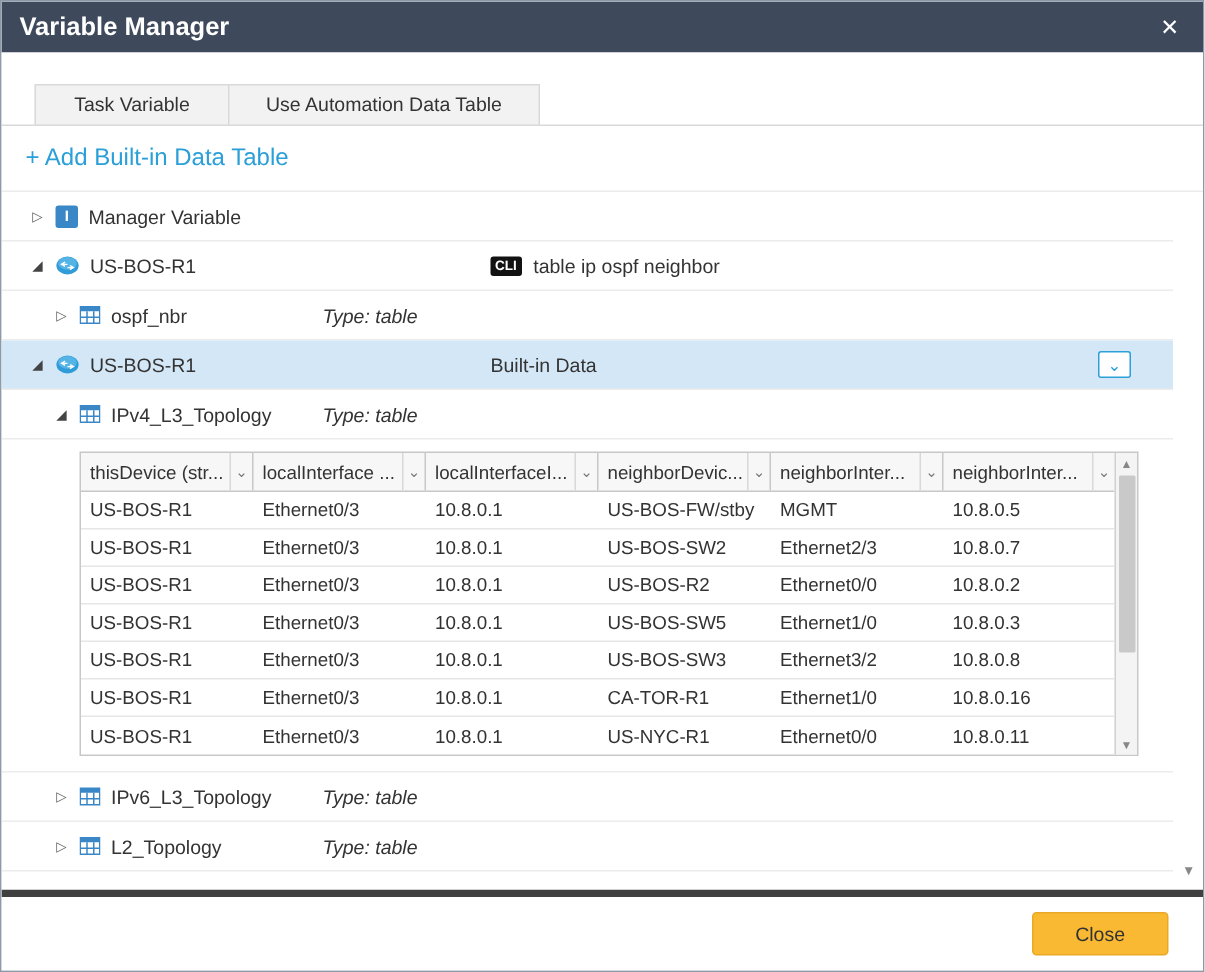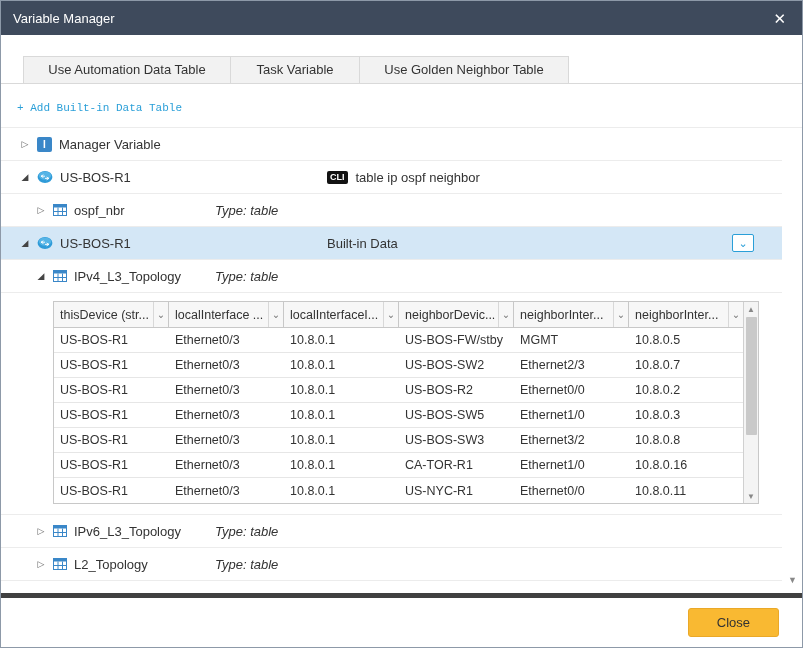--- a/index.html
+++ b/index.html
@@ -3,37 +3,37 @@
 <meta charset="utf-8">
 <style>
   * { box-sizing: border-box; }
   html,body { margin:0; padding:0; background:#e8e8e8; }
   body { width:803px; height:648px; font-family:"Liberation Sans", sans-serif; }
 
   .dialog { width:803px; height:648px; background:#fff; border:1px solid #8d99a8; display:flex; flex-direction:column; overflow:hidden; }
 
   
   .titlebar { height:34px; flex:0 0 34px; background:var(--titlebar, #3e4a5c); color:#fff; display:flex; align-items:center; padding:0 12px; }
-  .titlebar .title { font-size:13px; font-weight:normal; }
+  .titlebar .title { font-size:17px; font-weight:bold; }
   .titlebar .close { margin-left:auto; font-size:15px; line-height:1; cursor:pointer; padding:2px 4px; }
 
   
   .content { flex:1; position:relative; background:#fff; overflow:hidden; }
 
   
   .tabs { display:flex; padding-left:22px; margin-top:21px; border-bottom:1px solid #d9d9d9; }
   .tab { height:28px; line-height:26px; text-align:center; font-size:13px; color:#333;
          background:#f2f2f2; border:1px solid #d9d9d9; margin-right:-1px; margin-bottom:-1px;
          padding:0 14px; position:relative; cursor:pointer; white-space:nowrap; }
   .tab.active { background:#fff; border-bottom-color:#fff; font-weight:bold; z-index:2; }
   .tab.t0 { width:145px; } .tab.t1 { width:208px; } .tab.t2 { width:130px; } .tab.t3 { width:210px; }
 
   
   .add-row { padding:13px 16px 12px 16px; border-bottom:1px solid #ececec; }
-  .add-link { color:var(--accent-blue, #2a9fd8); font-size:11px; text-decoration:none; cursor:pointer;font-family:Liberation Mono, monospace; }
+  .add-link { color:var(--accent-blue, #2a9fd8); font-size:16px; text-decoration:none; cursor:pointer; }
 
   
   .tree { position:relative; padding-right:20px; }
   .trow { position:relative; height:33px; display:flex; align-items:center; border-bottom:1px solid #ececec; font-size:13px; color:#333; cursor:default; }
   .trow.hl { background:var(--row-highlight, #d4e7f6); }
   .caret { width:12px; text-align:center; font-size:9px; color:#666; flex:0 0 12px; cursor:pointer; }
   .caret.exp { color:#444; }
   .ind0 .caret { margin-left:18px; }
   .ind1 .caret { margin-left:34px; }
   .nicon { margin:0 7px 0 6px; display:inline-flex; align-items:center; justify-content:center; }
@@ -76,23 +76,22 @@
 <div class="dialog">
 
   <div class="titlebar">
     <span class="title">Variable Manager</span>
     <span class="close">✕</span>
   </div>
 
   <div class="content">
 
     <div class="tabs">
+      <div class="tab t2">Task Variable</div>
       <div class="tab t1">Use Automation Data Table</div>
-      <div class="tab t2">Task Variable</div>
-      <div class="tab t3">Use Golden Neighbor Table</div>
     </div>
 
     <div class="add-row">
       <a class="add-link">+ Add Built-in Data Table</a>
     </div>
 
     <div class="tree">
 
       <div class="trow ind0">
         <span class="caret">▷</span>

